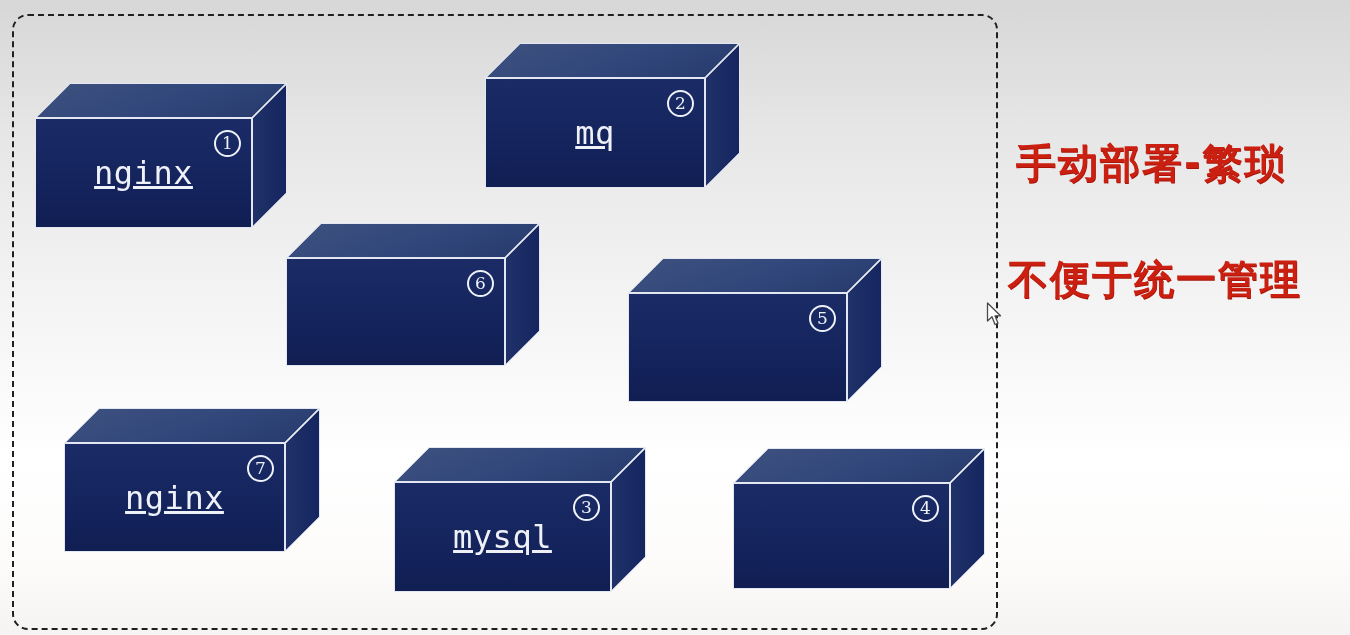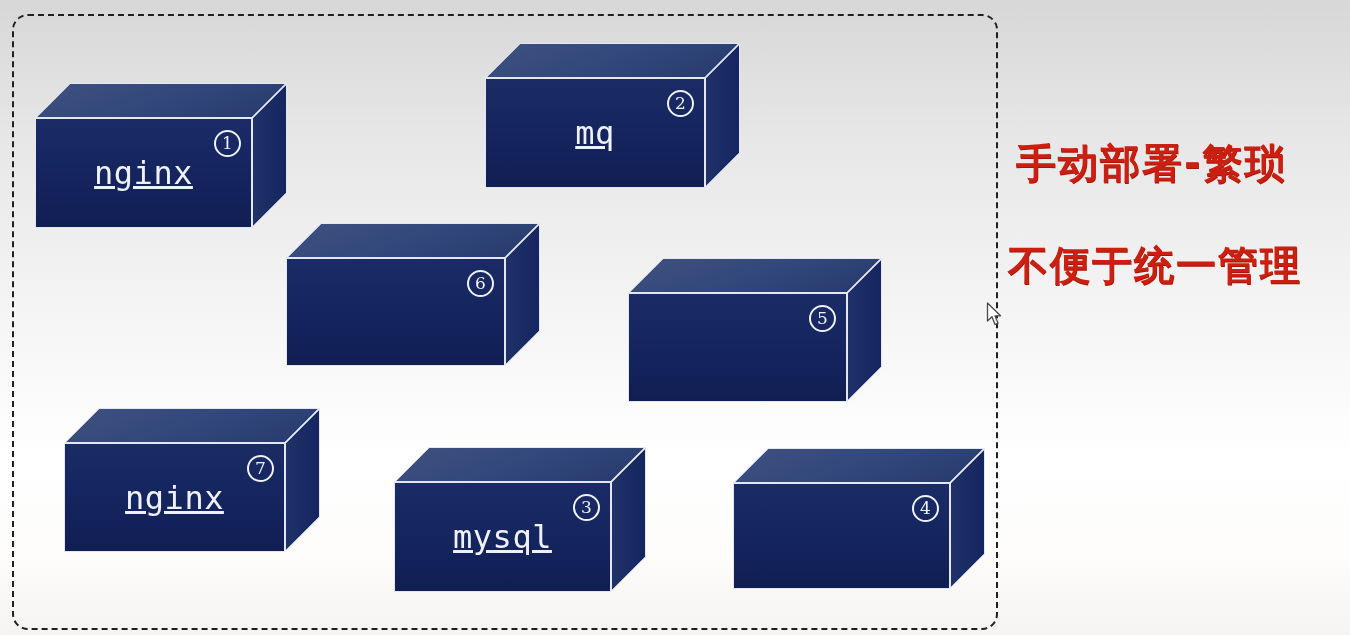--- a/index.html
+++ b/index.html
@@ -152,21 +152,21 @@
     <div class="face top" style="left:0;top:0;width:217px;"></div>
     <div class="face side" style="left:217px;top:35px;height:106px;"></div>
     <div class="face front" style="left:0;top:35px;width:217px;height:106px;">
       <span class="num">
           <span class="num-text">4</span>
         </span>
     </div>
   </div>
 
   <div class="note" style="left:1016px;top:136px;">手动部署-繁琐</div>
-  <div class="note" style="left:1008px;top:238px;">不便于统一管理</div>
+  <div class="note" style="left:1008px;top:252px;">不便于统一管理</div>
 
   <div class="cursor">
     <svg width="17" height="25" viewBox="0 0 17 25">
       <path d="M1.5 1 L1.5 19 L6 14.8 L9 22.5 L12 21.2 L9 13.8 L14.5 13.8 Z" fill="#ffffff" stroke="#4a4a4a" stroke-width="1.3" stroke-linejoin="round"></path>
     </svg>
   </div>
 
 </div>
 
 </body></html>

